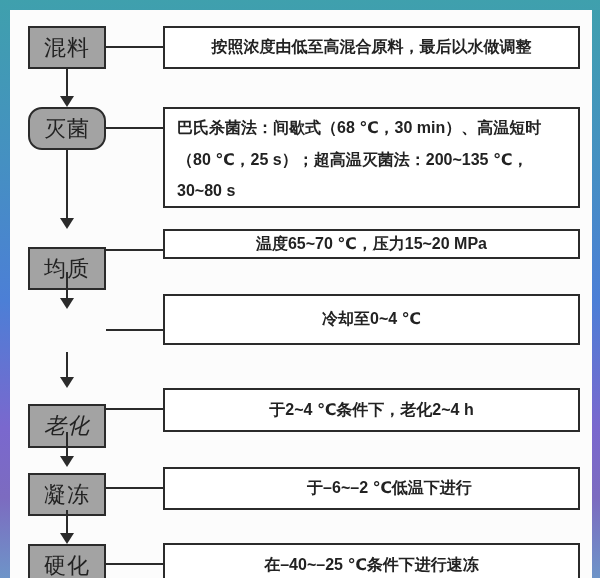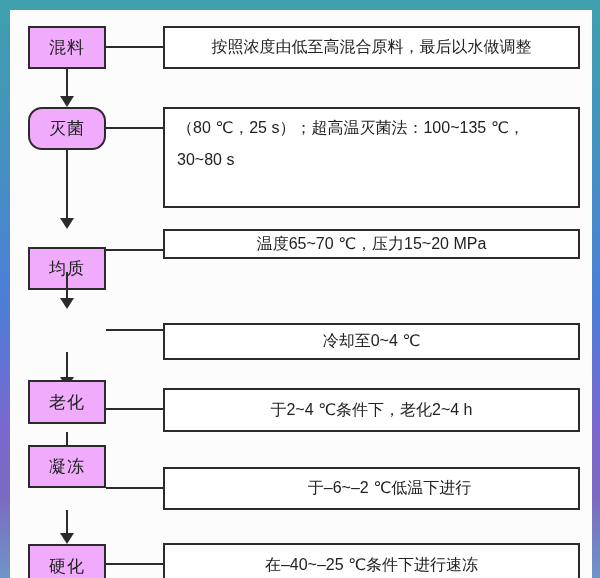--- a/index.html
+++ b/index.html
@@ -28,37 +28,38 @@
     height: 568px;
     background: #FCFCFC;
     overflow: hidden;
   }
   .step-box {
     position: absolute;
     left: 18px;
     width: 78px;
     height: 43px;
     border: 2px solid #2B2B2B;
-    background: #f0abfc;
+    background: #a3a3a3;
     box-sizing: border-box;
     display: flex;
     align-items: center;
     justify-content: center;
-    font-size: 17px;
+    font-size: 22px;
     font-weight: 500;
     letter-spacing: 1px;
   }
   .desc-box {
     position: absolute;
     left: 153px;
     width: 417px;
     border: 2px solid #2B2B2B;
     background: #FFFFFF;
     box-sizing: border-box;
     font-size: 16px;
+    font-weight: bold;
   }
   .desc-center {
     display: flex;
     align-items: center;
     justify-content: center;
     text-align: center;
   }
   .desc-multi {
     padding: 3px 12px;
     text-align: left;
@@ -94,23 +95,23 @@
     width: 0;
     height: 0;
     border-left: 7px solid transparent;
     border-right: 7px solid transparent;
     border-top: 11px solid #2B2B2B;
   }
   
   .sb1 { top: 16px; }  .db1 { top: 16px;  height: 43px; }
   .sb2 { top: 97px; border-radius: 14px; }  .db2 { top: 97px;  height: 101px; }
   .sb3 { top: 237px; } .db3 { top: 219px; height: 30px; }
-  .sb4 { top: 299px; } .db4 { top: 313px; height: 37px; }
-  .sb5 { top: 370px; height: 44px; } .db5 { top: 378px; height: 44px; }
-  .sb6 { top: 435px; } .db6 { top: 457px; height: 43px; padding-left: 36px; }
+  .sb4 { top: 299px; } .db4 { top: 284px; height: 51px; }
+  .sb5 { top: 394px; height: 44px; font-style: italic; } .db5 { top: 378px; height: 44px; }
+  .sb6 { top: 463px; } .db6 { top: 457px; height: 43px; padding-left: 36px; }
   .sb7 { top: 534px; height: 44px; } .db7 { top: 533px; height: 45px; }
   .c1 { top: 36px; }  .c2 { top: 117px; } .c3 { top: 239px; } .c4 { top: 319px; }
   .c5 { top: 398px; } .c6 { top: 477px; } .c7 { top: 553px; }
   .a1 { top: 59px;  height: 38px; } .a1 .shaft { height: 28px; }
   .a2 { top: 140px; height: 79px; } .a2 .shaft { height: 69px; }
   .a3 { top: 262px; height: 37px; } .a3 .shaft { height: 27px; }
   .a4 { top: 342px; height: 36px; } .a4 .shaft { height: 26px; }
   .a5 { top: 422px; height: 35px; } .a5 .shaft { height: 25px; }
   .a6 { top: 500px; height: 34px; } .a6 .shaft { height: 24px; }
 </style>
@@ -124,21 +125,22 @@
     <div class="connector c1"></div>
     <div class="desc-box desc-center db1">按照浓度由低至高混合原料，最后以水做调整</div>
     <div class="arrow a1">
       <div class="shaft"></div>
       <div class="head"></div>
     </div>
 
     <div class="step-box sb2">灭菌</div>
     <div class="connector c2"></div>
     <div class="desc-box desc-multi db2">
-      <span class="line">（80 ℃，25 s）；超高温灭菌法：100~135 ℃，</span>
+      <span class="line">巴氏杀菌法：间歇式（68 ℃，30 min）、高温短时</span>
+      <span class="line">（80 ℃，25 s）；超高温灭菌法：200~135 ℃，</span>
       <span class="line">30~80 s</span>
     </div>
     <div class="arrow a2">
       <div class="shaft"></div>
       <div class="head"></div>
     </div>
 
     <div class="step-box sb3">均质</div>
     <div class="connector c3"></div>
     <div class="desc-box desc-center db3">温度65~70 ℃，压力15~20 MPa</div>

